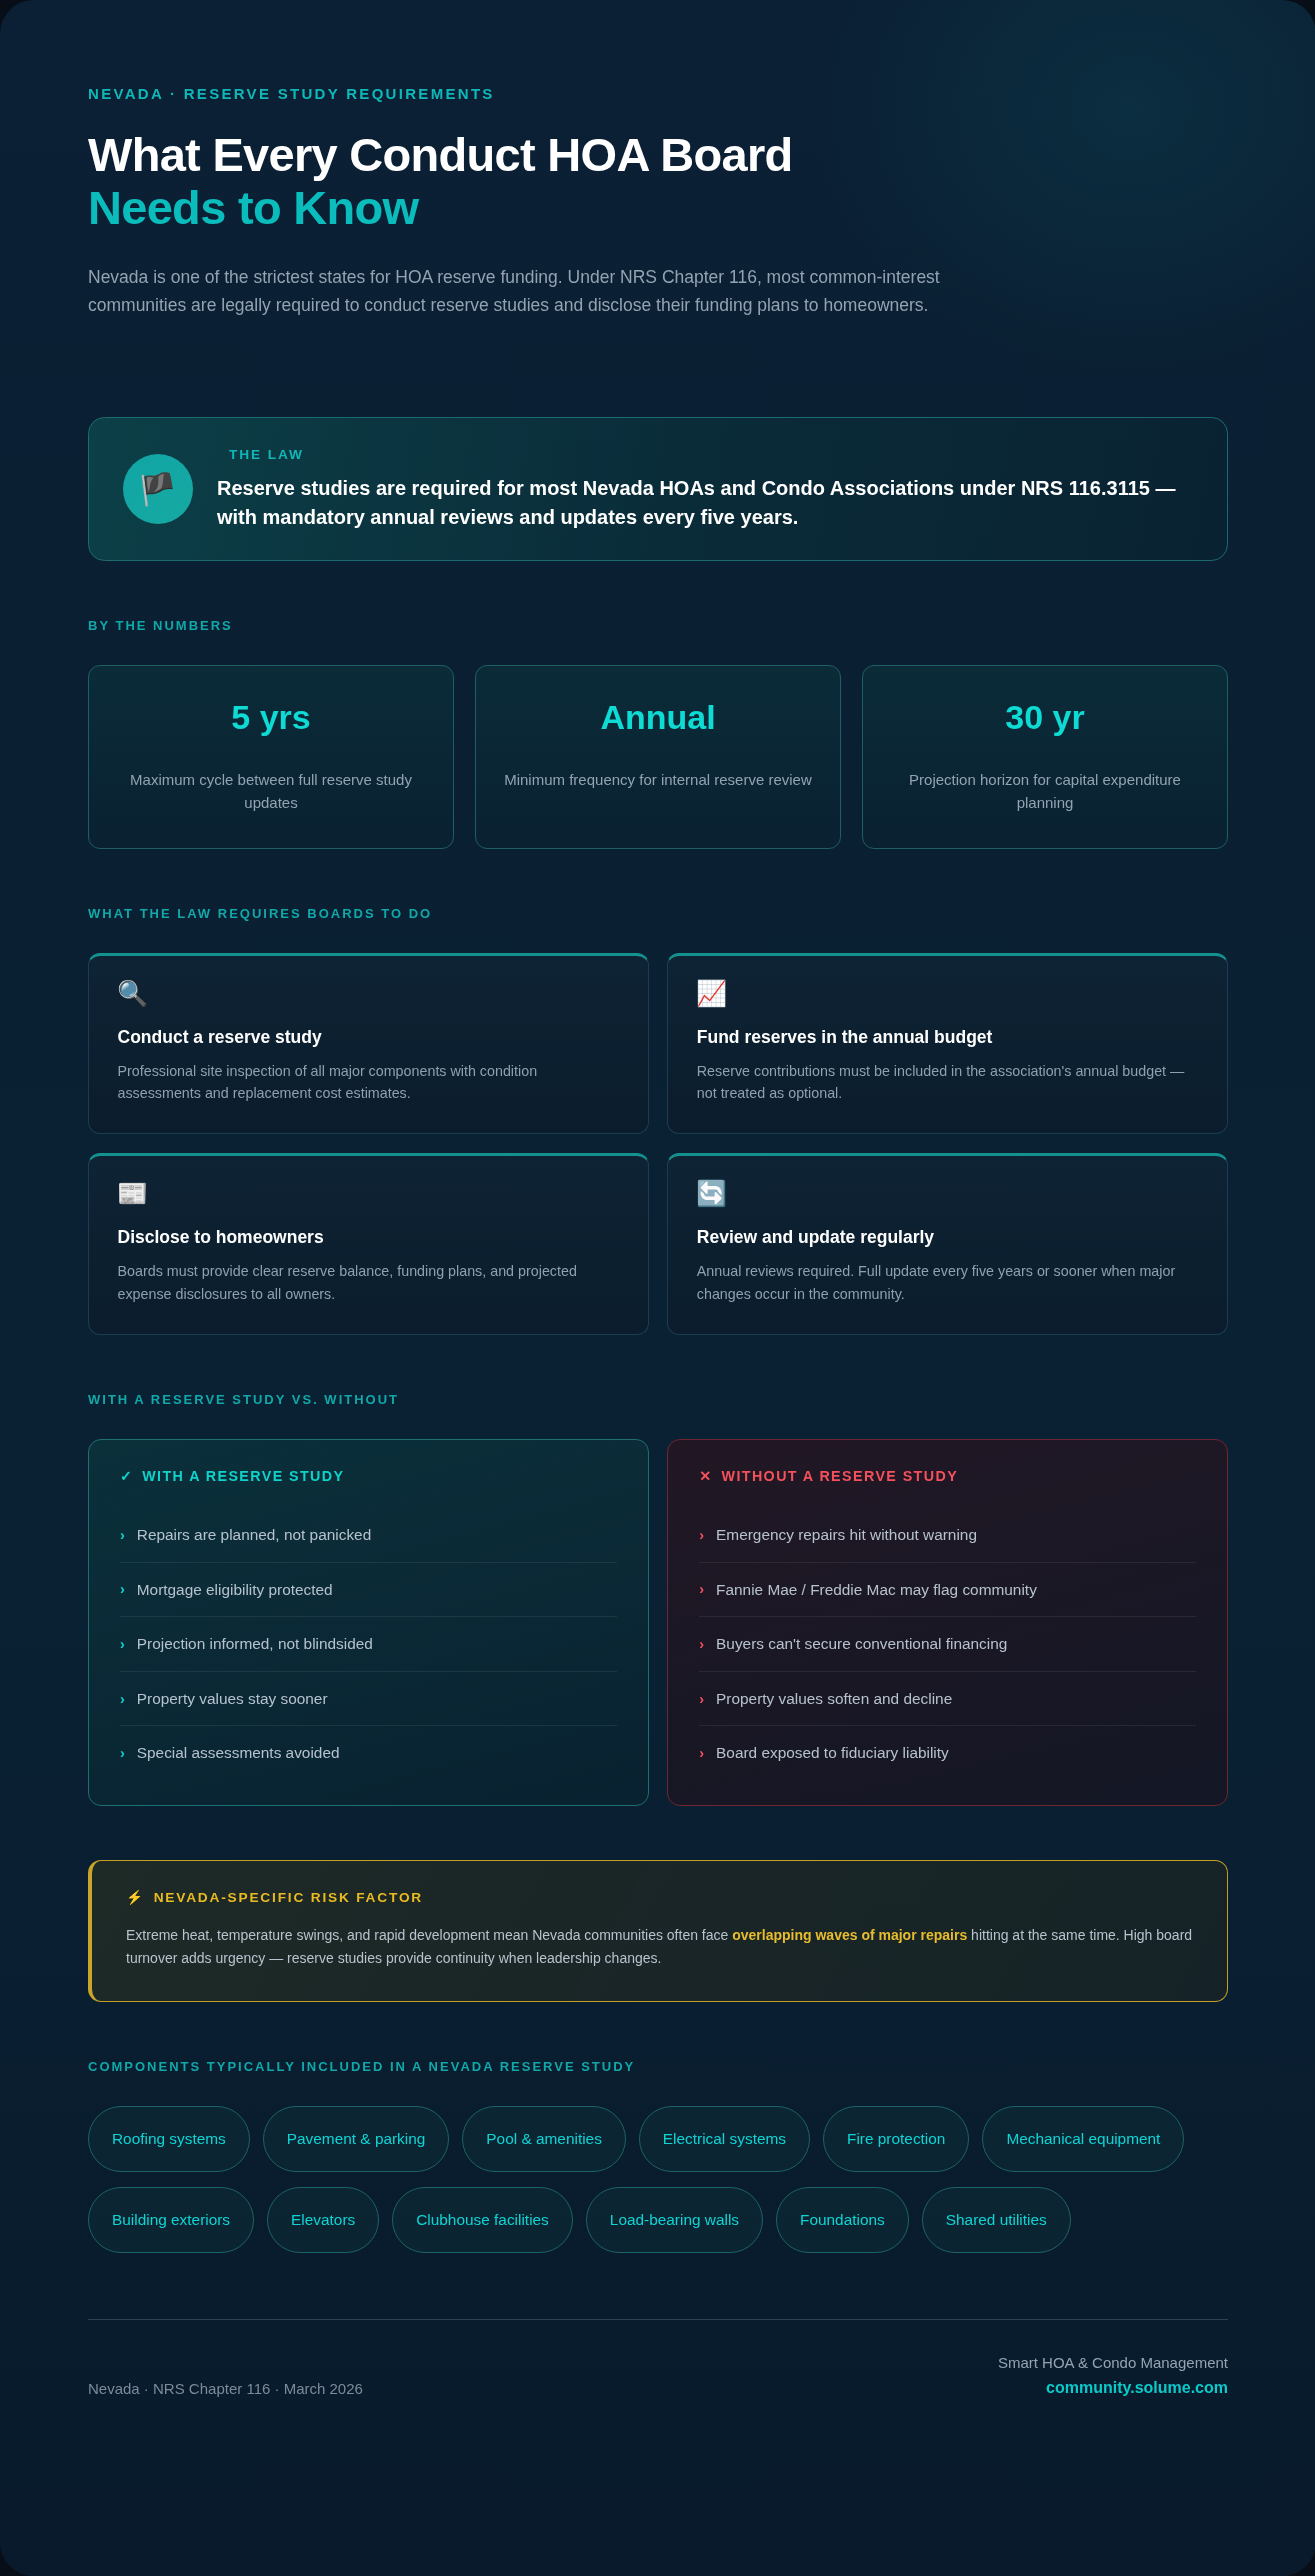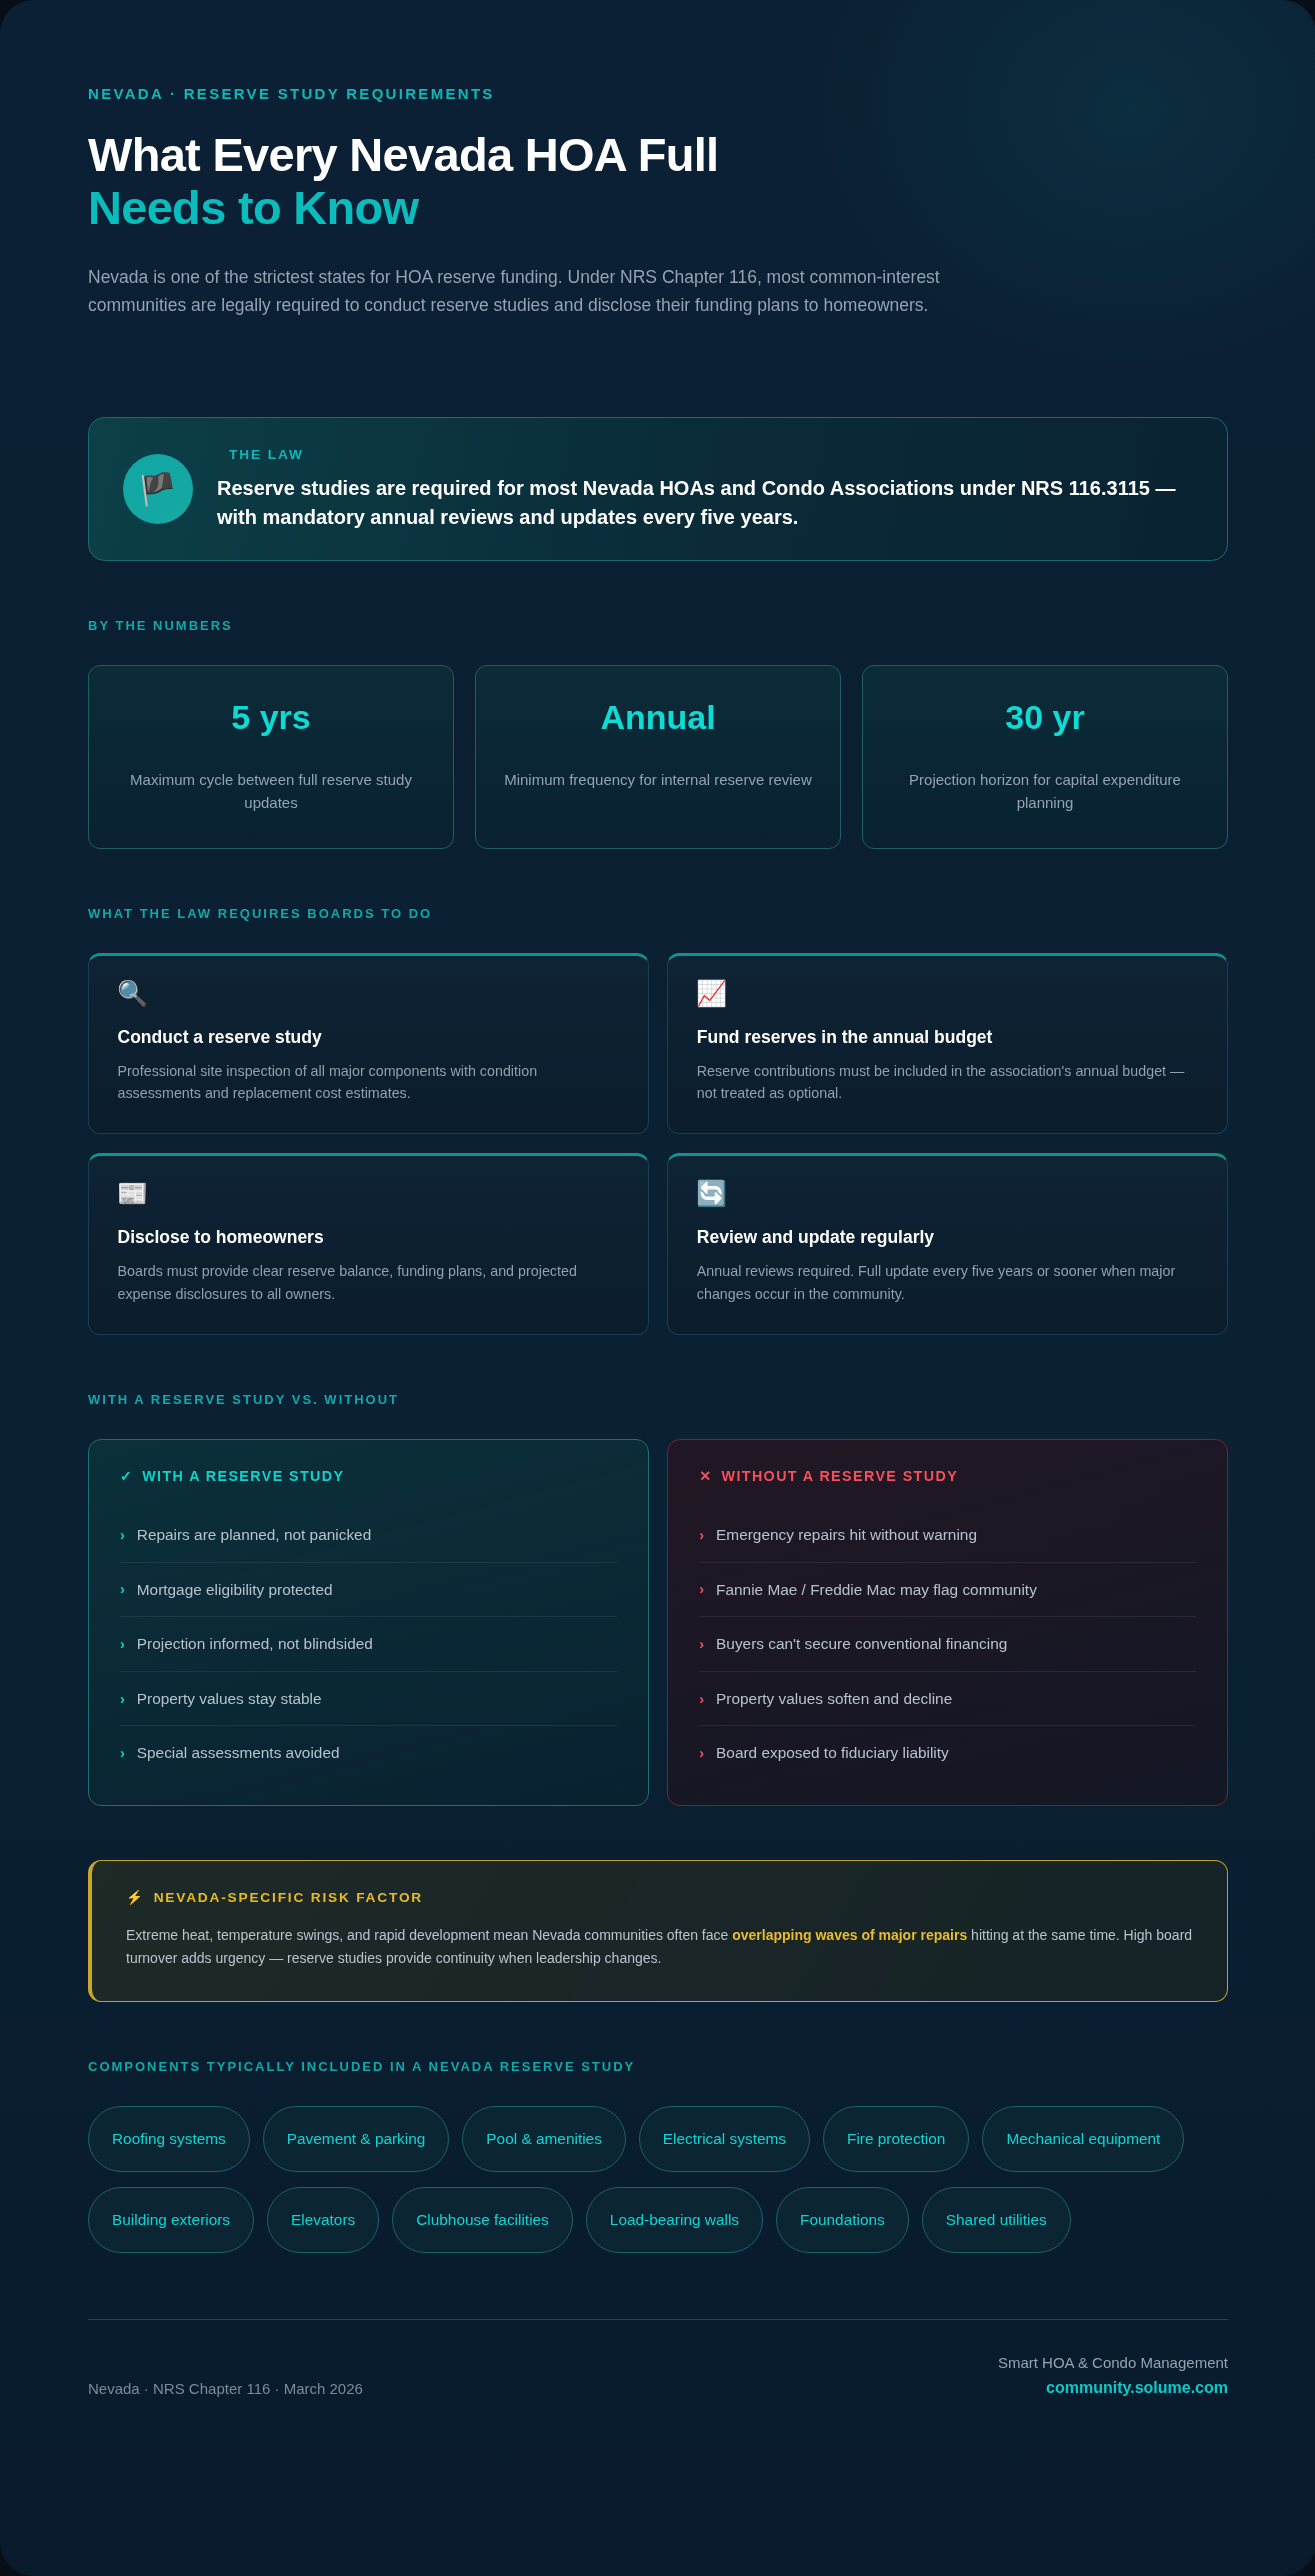--- a/index.html
+++ b/index.html
@@ -256,21 +256,21 @@
 <body>
 
 <div class="page">
   <div class="grid-overlay"></div>
   <div class="glow-tr"></div>
 
   <div class="content">
 
     <div class="eyebrow">NEVADA · RESERVE STUDY REQUIREMENTS</div>
     <h1 class="title">
-      <span>What Every Nevada HOA Full</span>
+      <span>What Every Conduct HOA Board</span>
       <span class="accent">Needs to Know</span>
     </h1>
     <p class="intro">Nevada is one of the strictest states for HOA reserve funding. Under NRS Chapter 116, most common-interest communities are legally required to conduct reserve studies and disclose their funding plans to homeowners.</p>
 
     <div class="law-banner">
       <div class="law-icon">🏴</div>
       <div class="law-text">
         <div class="law-label">THE LAW</div>
         <div class="law-body">Reserve studies are required for most Nevada HOAs and Condo Associations under NRS 116.3115 — with mandatory annual reviews and updates every five years.</div>
       </div>
@@ -332,21 +332,21 @@
           <li>
             <span class="chev">›</span>
             <span>Mortgage eligibility protected</span>
           </li>
           <li>
             <span class="chev">›</span>
             <span>Projection informed, not blindsided</span>
           </li>
           <li>
             <span class="chev">›</span>
-            <span>Property values stay stable</span>
+            <span>Property values stay sooner</span>
           </li>
           <li>
             <span class="chev">›</span>
             <span>Special assessments avoided</span>
           </li>
         </ul>
       </div>
 
       <div class="compare-card bad">
         <div class="compare-head">

